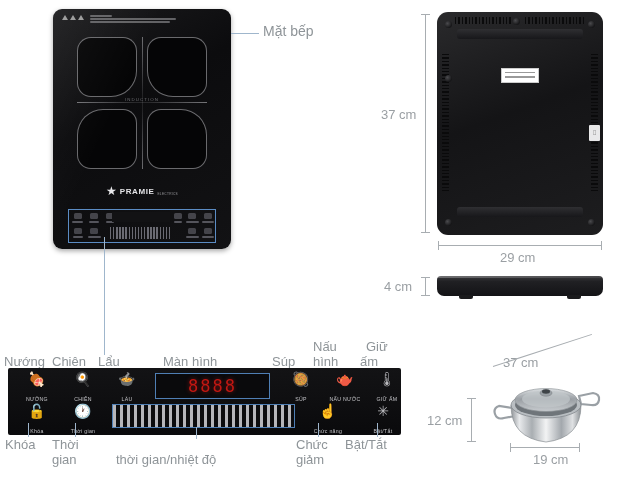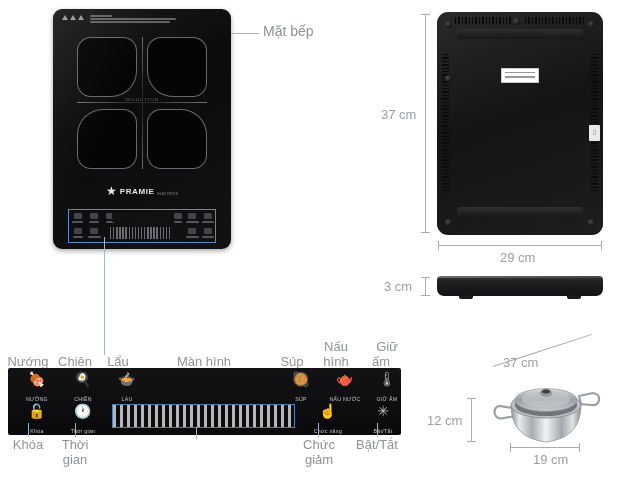--- a/index.html
+++ b/index.html
@@ -5,21 +5,21 @@
   * { box-sizing: border-box; margin: 0; padding: 0; }
   html, body {
     width: 640px; height: 480px;
     background: #ffffff;
     font-family: "Liberation Sans", sans-serif;
     overflow: hidden;
   }
   #stage { position: relative; width: 640px; height: 480px; background:#fff; }
 
   .lbl { position: absolute; color: #8e9498; font-size: 13px; line-height: 14px; white-space: nowrap; }
-  .lbl.center { text-align: center; }
+  .lbl.center { text-align: left; }
   .dim { position: absolute; color: #9a9fa3; font-size: 13px; white-space: nowrap; }
 
   .hline { position: absolute; background: #9fb6cc; height: 1px; }
   .vline { position: absolute; background: #9fb6cc; width: 1px; }
 
   
   #cooktop {
     position: absolute; left: 53px; top: 9px; width: 178px; height: 240px;
     background: linear-gradient(150deg,#1b1b1d 0%,#0c0c0e 40%,#121214 100%);
     border-radius: 9px;
@@ -242,21 +242,21 @@
   <div class="tick" style="left:601px; top:241px; width:1px; height:9px;"></div>
   <div class="dim" style="left:500px; top:250px;">29 cm</div>
 
   <div id="side">
     <div class="side-foot" style="left:22px;"></div>
     <div class="side-foot" style="right:22px;"></div>
   </div>
   <div class="arrowline av" style="left:425px; top:277px; height:19px;"></div>
   <div class="tick" style="left:421px; top:277px; width:9px; height:1px;"></div>
   <div class="tick" style="left:421px; top:295px; width:9px; height:1px;"></div>
-  <div class="dim" style="left:384px; top:279px;">3 cm</div>
+  <div class="dim" style="left:384px; top:279px;">4 cm</div>
 
 
   <div class="dim" style="left:503px; top:355px;">37 cm</div>
   <svg id="pot" viewBox="0 0 118 74">
     <defs>
       <linearGradient id="steel" x1="0" y1="0" x2="1" y2="0">
         <stop offset="0%" stop-color="#8f9397"></stop>
         <stop offset="12%" stop-color="#e8eaec"></stop>
         <stop offset="30%" stop-color="#a9aeb2"></stop>
         <stop offset="50%" stop-color="#f2f3f4"></stop>
@@ -321,20 +321,23 @@
     </div>
     <div class="pbtn" style="left:54px; top:4px; width:42px;">
       <span class="glyph">🍳</span>
       <span class="cap">CHIÊN</span>
     </div>
     <div class="pbtn" style="left:98px; top:4px; width:42px;">
       <span class="glyph">🍲</span>
       <span class="cap">LẨU</span>
     </div>
 
+    <div id="display">
+      <span class="seg">8888</span>
+    </div>
 
     <div class="pbtn" style="left:272px; top:4px; width:42px;">
       <span class="glyph">🥘</span>
       <span class="cap">SÚP</span>
     </div>
     <div class="pbtn" style="left:314px; top:4px; width:46px;">
       <span class="glyph">🫖</span>
       <span class="cap">NẤU NƯỚC</span>
     </div>
     <div class="pbtn" style="left:358px; top:4px; width:42px;">
@@ -365,17 +368,18 @@
 
   <div class="vline" style="left:28px;  top:423px; height:14px;"></div>
   <div class="vline" style="left:75px;  top:423px; height:14px;"></div>
   <div class="vline" style="left:196px; top:427px; height:12px;"></div>
   <div class="vline" style="left:318px; top:423px; height:14px;"></div>
   <div class="vline" style="left:377px; top:423px; height:14px;"></div>
 
   <div class="lbl center" style="left:5px;   top:438px; width:46px;">Khóa</div>
   <div class="lbl center" style="left:52px;  top:438px; width:46px;">Thời</div>
   <div class="lbl center" style="left:52px;  top:453px; width:46px;">gian</div>
+  <div class="lbl center" style="left:116px; top:453px; width:160px;">thời gian/nhiệt độ</div>
   <div class="lbl center" style="left:296px; top:438px; width:46px;">Chức</div>
   <div class="lbl center" style="left:296px; top:453px; width:46px;">giảm</div>
   <div class="lbl center" style="left:345px; top:438px; width:64px;">Bật/Tắt</div>
 
 </div>
 
 </body></html>

